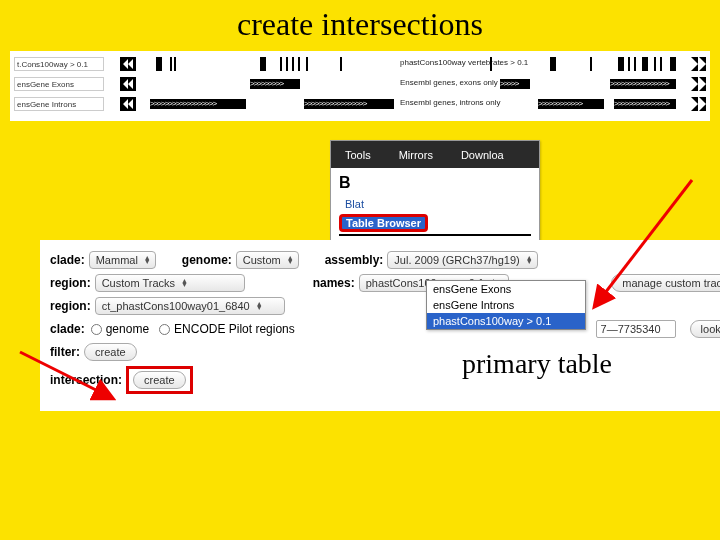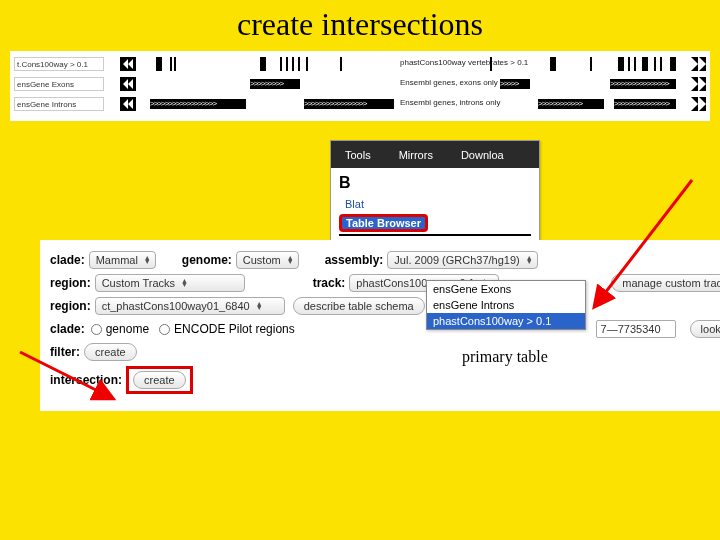--- a/index.html
+++ b/index.html
@@ -258,21 +258,21 @@
     z-index: 6;
   }
   .arrow svg { overflow: visible; }
 
   
   .primary-label {
     position: absolute;
     left: 462px;
     top: 348px;
     font-family: "Times New Roman", serif;
-    font-size: 16px;
+    font-size: 28px;
     color: #000;
     z-index: 7;
   }
 </style>
 </head>
 <body>
 
 <h1 class="page-title">create intersections</h1>
 
 <div class="track-block">
@@ -390,34 +390,33 @@
         <span class="arr">▲<br>▼</span>
       </span>
   </div>
   <div class="form-row">
     <span class="fl">region:</span>
     <span class="sel" style="min-width:150px">
         <span>Custom Tracks</span>
         <span class="arr">▲<br>▼</span>
       </span>
     <span style="width:60px"></span>
-    <span class="fl">track:</span>
+    <span class="fl">names:</span>
     <span class="sel" style="min-width:150px">
         <span>phastCons100way &gt; 0.1</span>
         <span class="arr">▲<br>▼</span>
       </span>
     <span class="btn" style="margin-left:auto">manage custom tracks</span>
   </div>
   <div class="form-row">
     <span class="fl">region:</span>
     <span class="sel" style="min-width:190px">
         <span>ct_phastCons100way01_6840</span>
         <span class="arr">▲<br>▼</span>
       </span>
-    <span class="btn">describe table schema</span>
   </div>
   <div class="form-row">
     <span class="fl">clade:</span>
     <span class="radio"></span>
     <span>genome</span>
     <span style="width:8px"></span>
     <span class="radio"></span>
     <span>ENCODE Pilot regions</span>
     <span style="flex:1"></span>
     <input class="txt" style="width: 80px;" value="7—7735340">

